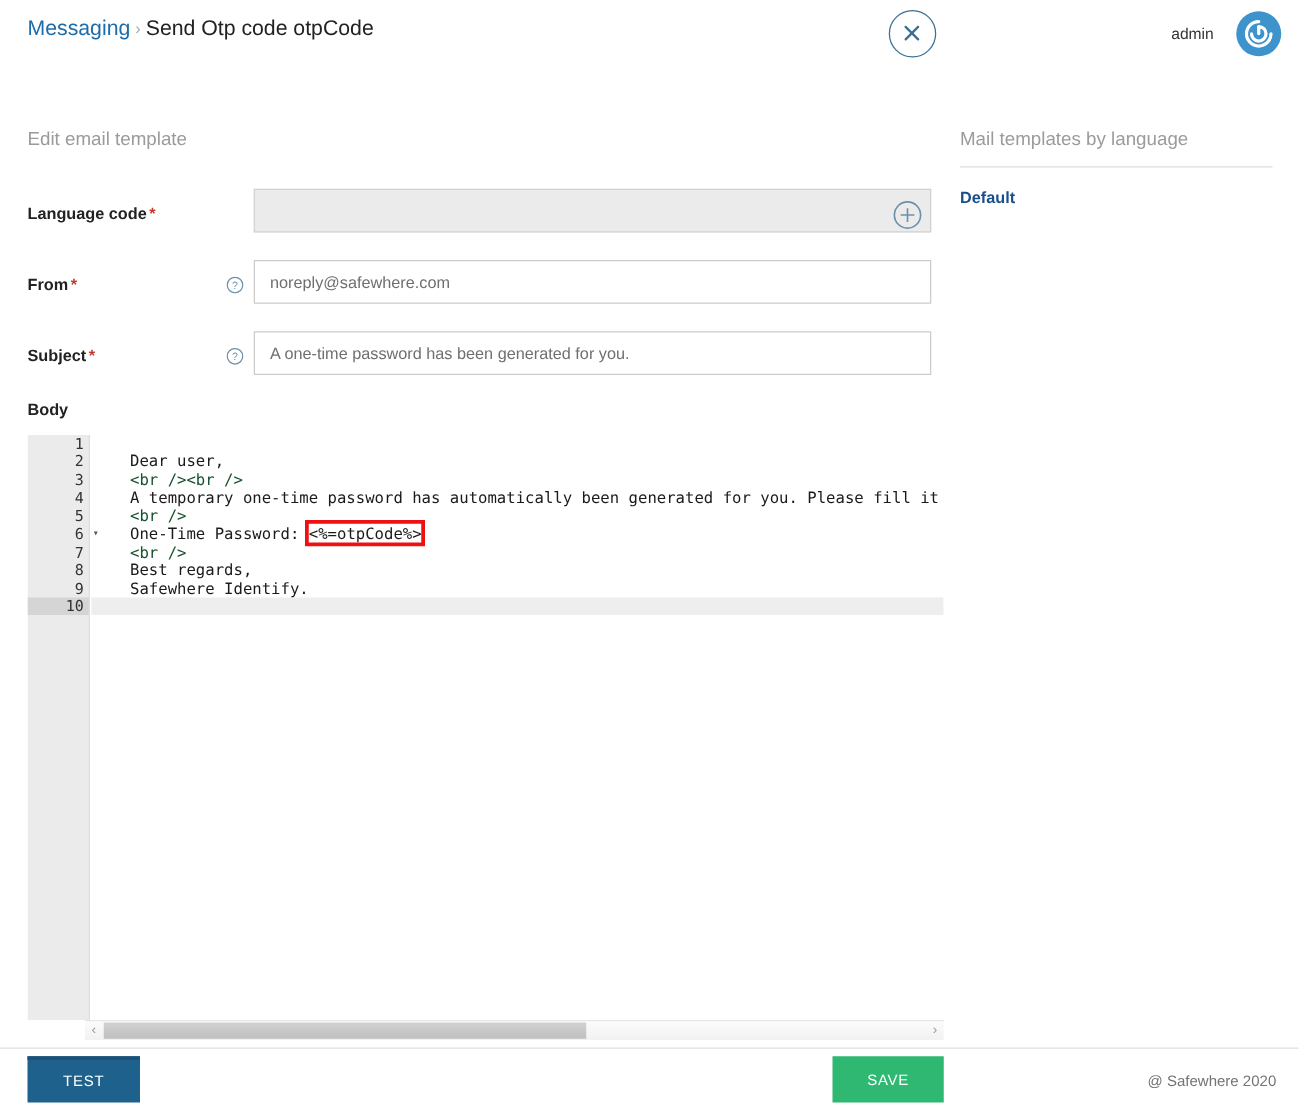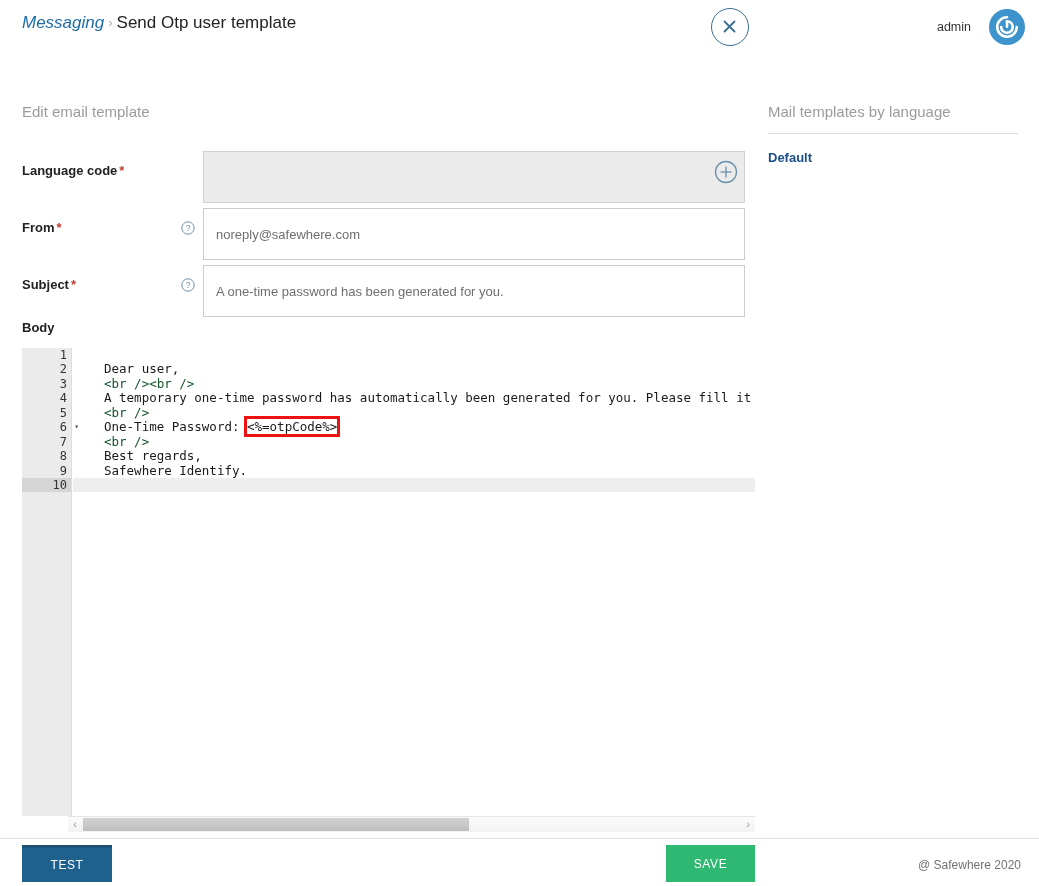--- a/index.html
+++ b/index.html
@@ -26,21 +26,20 @@
   }
   .breadcrumb {
     position: absolute;
     left: 22px; top: 13px;
     font-size: 17px;
     white-space: nowrap;
   }
   .breadcrumb .crumb-link {
     color: #1b6ca8;
     text-decoration: none;
-    font-style: italic;
   }
   .breadcrumb .crumb-sep {
     color: #aaaaaa;
     font-size: 13px;
     padding: 0 4px;
     vertical-align: 1px;
   }
   .breadcrumb .crumb-current {
     color: #222222;
   }
@@ -118,21 +117,21 @@
   .help-icon {
     position: absolute;
     left: 159px; top: 13px;
     width: 14px; height: 14px;
     cursor: pointer;
   }
 
   .field-input {
     position: absolute;
     left: 181px; top: 0;
-    width: 542px; height: 52px;
+    width: 542px; height: 35px;
     box-sizing: border-box;
     border: 1px solid #cccccc;
     background: #ffffff;
     font-family: "Liberation Sans", sans-serif;
     font-size: 13px;
     color: #6f6f6f;
     padding: 16px 12px;
     outline: none;
   }
   .field-input.disabled {
@@ -306,21 +305,21 @@
     font-size: 12px;
     color: #737373;
   }
 </style>
 </head>
 <body>
 
 <div class="header">
 
   <div class="breadcrumb">
-    <a class="crumb-link" href="#">Messaging</a><span class="crumb-sep">›</span><span class="crumb-current">Send Otp user template</span>
+    <a class="crumb-link" href="#">Messaging</a><span class="crumb-sep">›</span><span class="crumb-current">Send Otp code otpCode</span>
   </div>
 
   <div class="close-btn">
     <svg width="35" height="35" viewBox="0 0 35 35" aria-hidden="true">
       <line x1="12.5" y1="12.5" x2="22.5" y2="22.5" stroke="#3b6f92" stroke-width="1.8" stroke-linecap="round"></line>
       <line x1="22.5" y1="12.5" x2="12.5" y2="22.5" stroke="#3b6f92" stroke-width="1.8" stroke-linecap="round"></line>
     </svg>
   </div>
 
   <div class="user-area">

